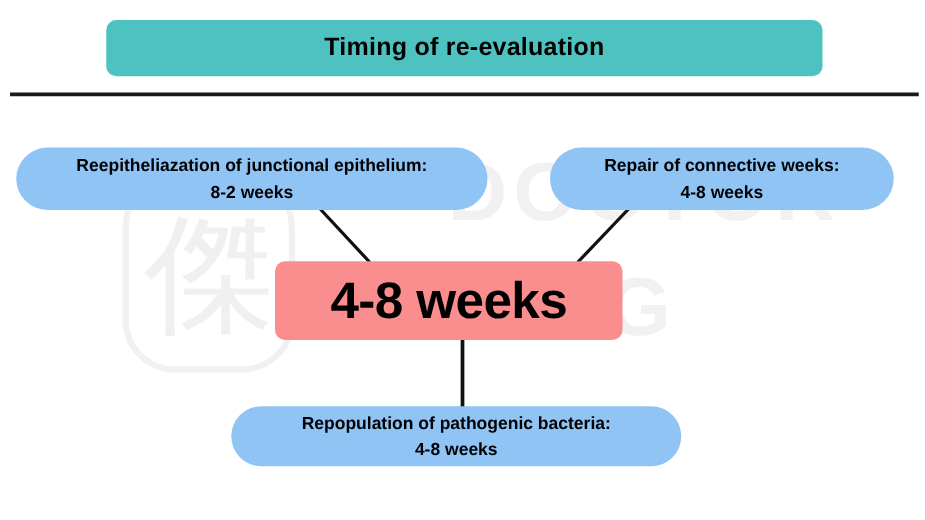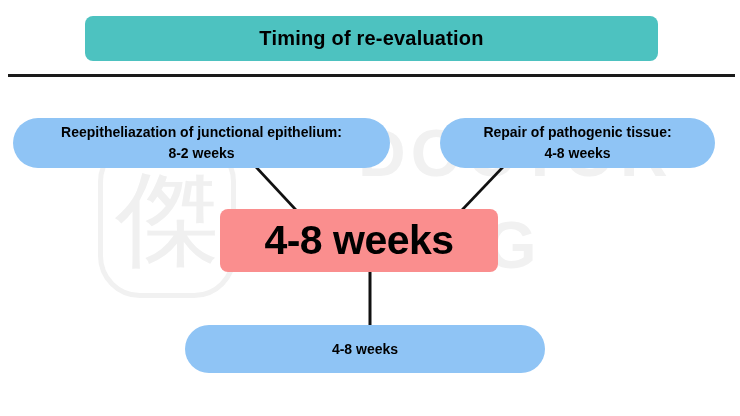--- a/index.html
+++ b/index.html
@@ -195,26 +195,27 @@
     </div>
 
     <div class="divider"></div>
 
     <div class="pill pill-left">
       <span class="pill-line">Reepitheliazation of junctional epithelium:</span>
       <span class="pill-line">8-2 weeks</span>
     </div>
 
     <div class="pill pill-right">
-      <span class="pill-line">Repair of pathogenic tissue:</span>
+      <span class="pill-line">Repair of connective weeks:</span>
       <span class="pill-line">4-8 weeks</span>
     </div>
 
     <div class="center-box">
       <span class="center-text">4-8 weeks</span>
     </div>
 
     <div class="pill pill-bottom">
+      <span class="pill-line">Repopulation of pathogenic bacteria:</span>
       <span class="pill-line">4-8 weeks</span>
     </div>
 
   </div>
 </div>
 
 </body></html>

